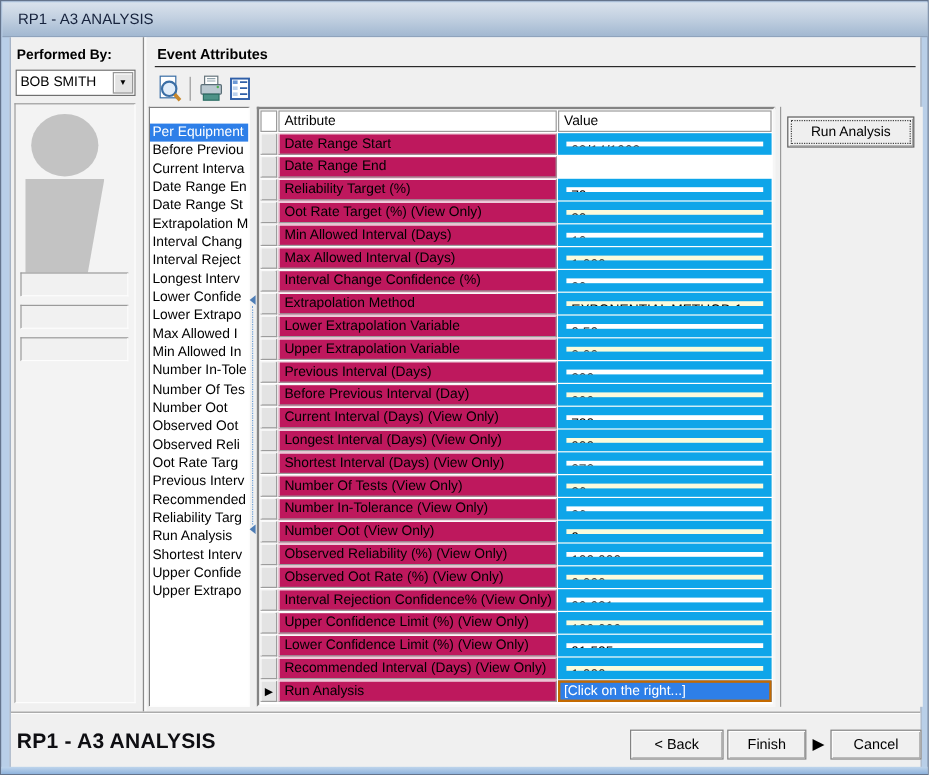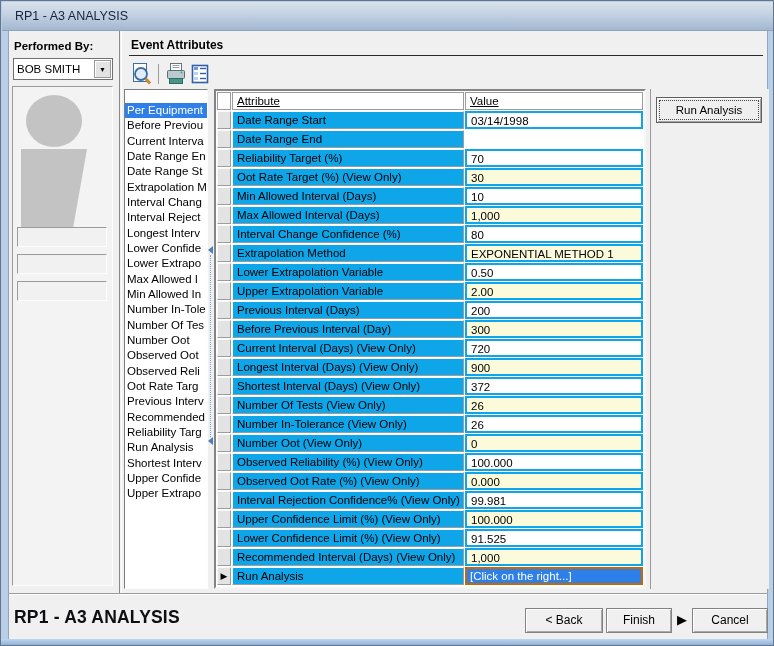--- a/index.html
+++ b/index.html
@@ -89,26 +89,26 @@
   .grid-panel {
     position: absolute; left: 91px; top: 58px; width: 432px; height: 500px;
     background: #FFF; border: 2px solid; border-color: #848484 #F6F6F6 #F6F6F6 #848484;
     overflow: hidden; padding: 1px;
   }
   .grid-row { display: flex; height: 18px; margin-bottom: 1px; }
   .cell { font-size: 11.5px; color: #000; overflow: hidden; white-space: nowrap; }
   .rowhdr { width: 14px; background: #E3E3E3;
     border: 1px solid; border-color: #F9F9F9 #9C9C9C #9C9C9C #F9F9F9;
     display:flex; align-items:center; justify-content:center; }
-  .attr { width: 232px; background: #0ea5e9; padding: 2px 0 0 4px;
+  .attr { width: 232px; background: #be185d; padding: 2px 0 0 4px;
     border: 1px solid; border-color: #F9F9F9 #9C9C9C #9C9C9C #F9F9F9; margin-left: 1px; }
-  .val  { flex: 1; background: #FFF; padding: 2px 0 0 4px; border: 2px solid #0ea5e9; margin-left: 1px; }
+  .val  { flex: 1; background: #FFF; padding: 2px 0 0 4px; border: 7px solid #0ea5e9; margin-left: 1px; }
   .val.alt { background: var(--rowyellow); }
   .val.sel { background: var(--selblue); color: #FFF; border: 2px solid var(--selorange); padding: 1px 0 0 3px; }
-  .hdr .rowhdr, .hdr .attr, .hdr .val { background: #FFF; border: 1px solid #9C9C9C; font-weight: normal; text-decoration: underline; }
+  .hdr .rowhdr, .hdr .attr, .hdr .val { background: #FFF; border: 1px solid #9C9C9C; font-weight: normal; }
   .marker { font-size: 9px; line-height: 9px; color: #000; }
 
   
   .side-panel { position: absolute; left: 527px; top: 58px; width: 119px; height: 500px;
     background: #F0F0F0; border-left: 1px solid #9A9A9A; }
   .run-btn {
     position: absolute; left: 5px; top: 8px; width: 106px; height: 26px;
     background: #EFEFEF; border: 1px solid #5F5F5F;
     box-shadow: inset 1px 1px 0 #FFF, inset -1px -1px 0 #A5A5A5;
     font-size: 11.5px; color: #000; text-align: center; line-height: 24px;

